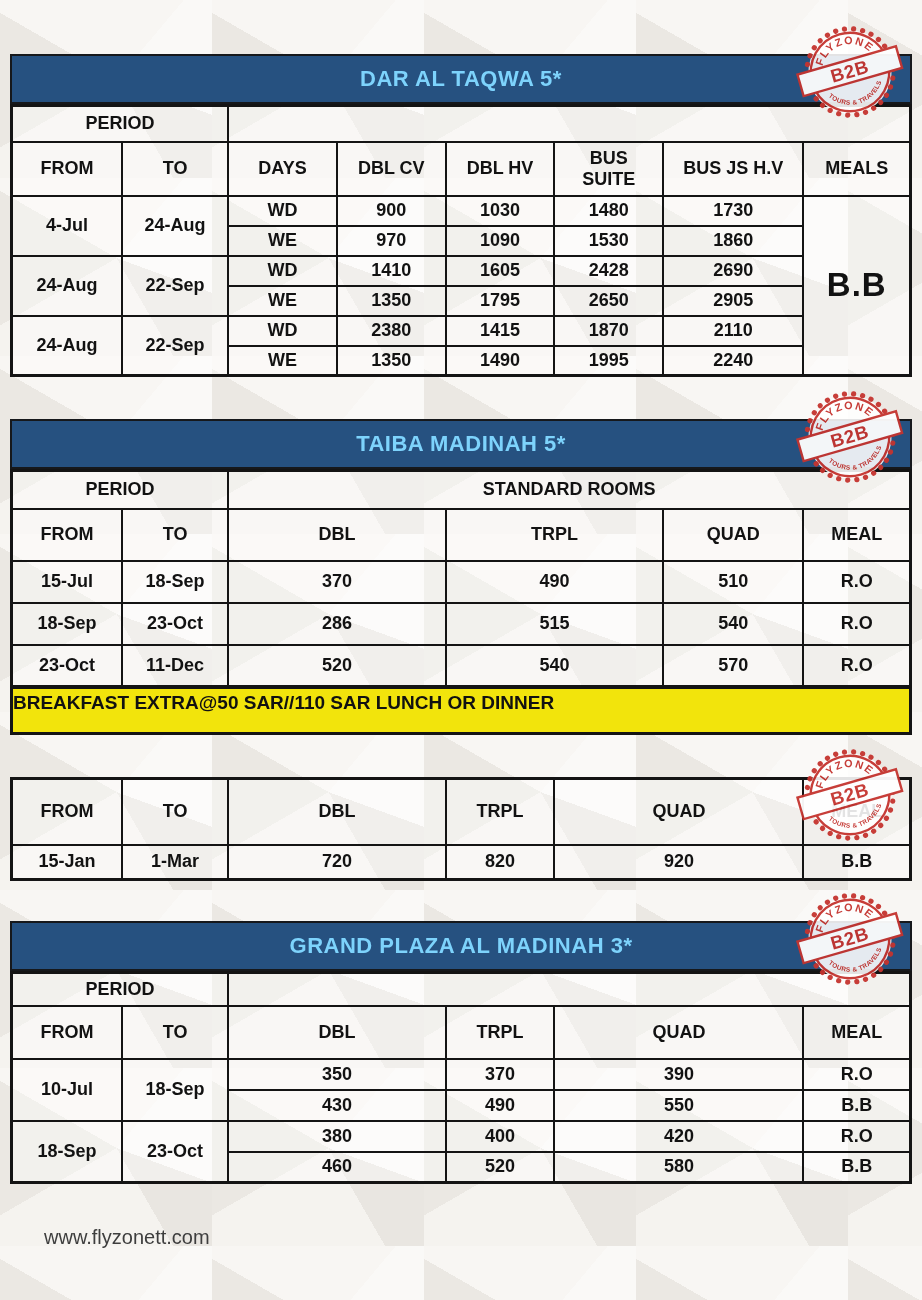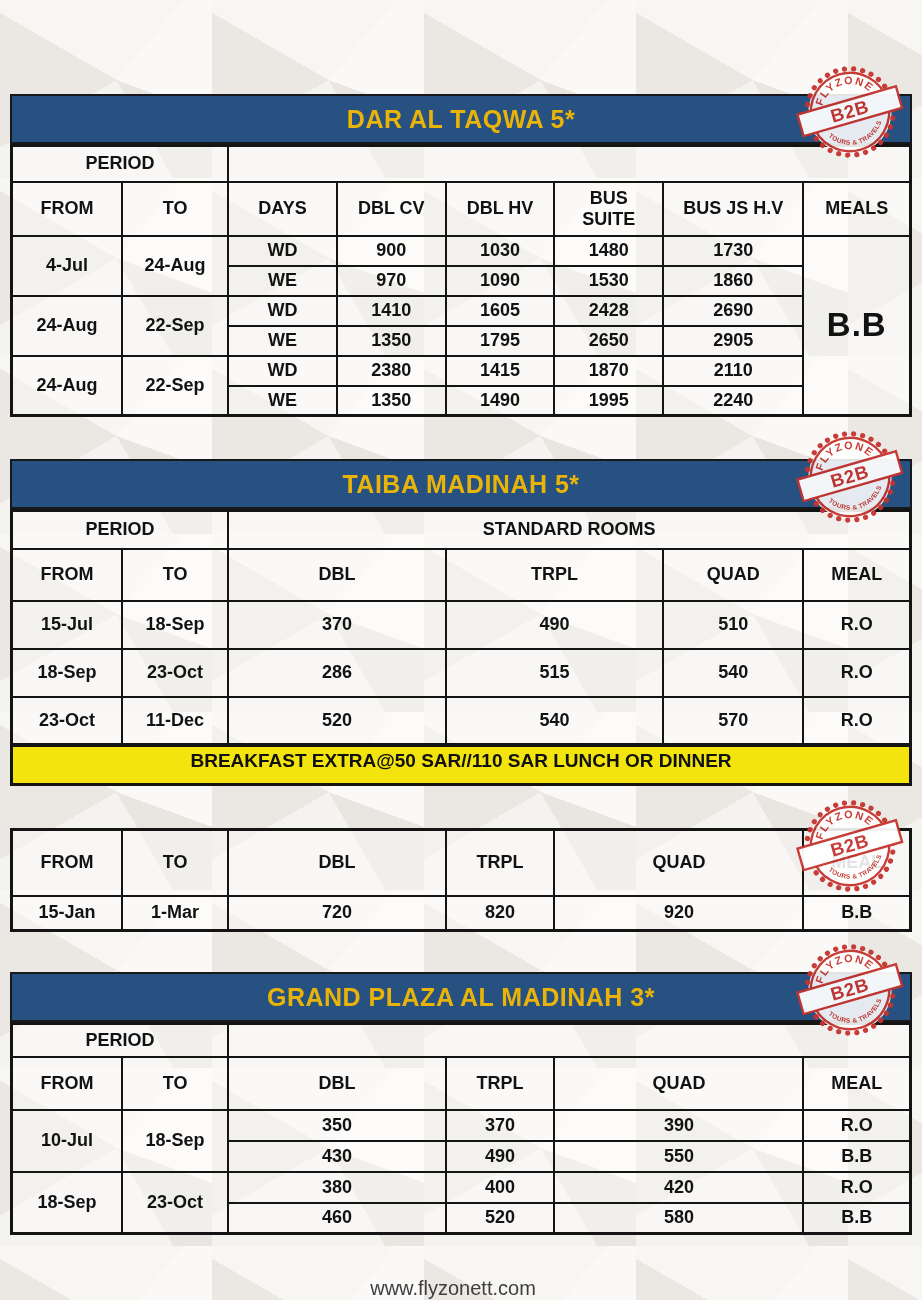--- a/index.html
+++ b/index.html
@@ -10,28 +10,27 @@
     background-image:
       conic-gradient(from 40deg at 55% 45%, #faf9f7 0deg 70deg, #e9e6e1 70deg 110deg, #f5f3ef 110deg 200deg, #ebe8e3 200deg 260deg, #f8f6f3 260deg 360deg),
       conic-gradient(from 210deg at 30% 65%, #f7f5f1 0deg 80deg, #ece9e4 80deg 140deg, #f3f0ec 140deg 240deg, #ede9e4 240deg 360deg);
     background-size: 212px 178px, 148px 166px;
     padding-top: 54px;
   }
   .card { position: relative; margin: 0 10px 42px 10px; }
   .titlebar {
     background: #265180;
     border: 2px solid #16181b;
-    color: #eab308;
+    color: #7dd3fc;
     font-weight: bold;
-    font-size: 25px;
+    font-size: 22px;
     letter-spacing: 0.5px;
     text-align: center;
     height: 50px;
     line-height: 46px;
-    margin-top: 40px;
   }
   table {
     width: 100%;
     border-collapse: collapse;
     table-layout: fixed;
     background: rgba(255,255,255,0.38);
     border: 3px solid #141414;
   }
   th, td {
     border: 2px solid #141414;
@@ -41,57 +40,58 @@
     text-align: center;
     vertical-align: middle;
     padding: 1px 2px;
     line-height: 1.15;
     overflow: hidden;
   }
   .period-row td { height: 36px; text-align: center; }
   .t1 .hdr-row th { height: 54px; }
   .t1 .data-row td { height: 30px; }
   .t2 .hdr-row th { height: 52px; }
-  .t2 .data-row td { height: 48px; }
+  .t2 .data-row td { height: 42px; }
   .t2 .period-row td { height: 38px; }
   .t3 .hdr-row th { height: 66px; }
   .t3 .data-row td { height: 35px; }
   .t4 .period-row td { height: 33px; }
   .t4 .hdr-row th { height: 53px; }
   .t4 .data-row td { height: 31px; }
   .wrapcell span { display: inline-block; max-width: 58px; }
   .meals-big { font-size: 33px; letter-spacing: 1px; }
   .note {
     margin-top: -2px;
     background: #f2e40c;
     border: 3px solid #141414;
-    text-align: center;
+    text-align: left;
     font-weight: bold;
     font-size: 19px;
     color: #111;
-    height: 42px;
+    height: 49px;
     line-height: 28px;
   }
   .stamp {
     position: absolute;
     top: -30px;
     right: 14px;
     width: 96px;
     height: 96px;
     transform: rotate(-16deg);
     z-index: 5;
     opacity: 0.95;
   }
   .stamp svg { width: 100%; height: 100%; overflow: visible; }
   .footer {
-    text-align: center;
+    text-align: left;
     padding-right: 16px;
     margin-top: 28px;
     color: #3e3e3e;
     font-size: 20px;
+    padding-left: 44px;
   }
 </style>
 </head>
 <body>
 
 <div class="card">
   <div class="titlebar">
     <span>DAR AL TAQWA 5*</span>
   </div>
   <div class="stamp"><svg viewBox="0 0 120 120" xmlns="http://www.w3.org/2000/svg">

